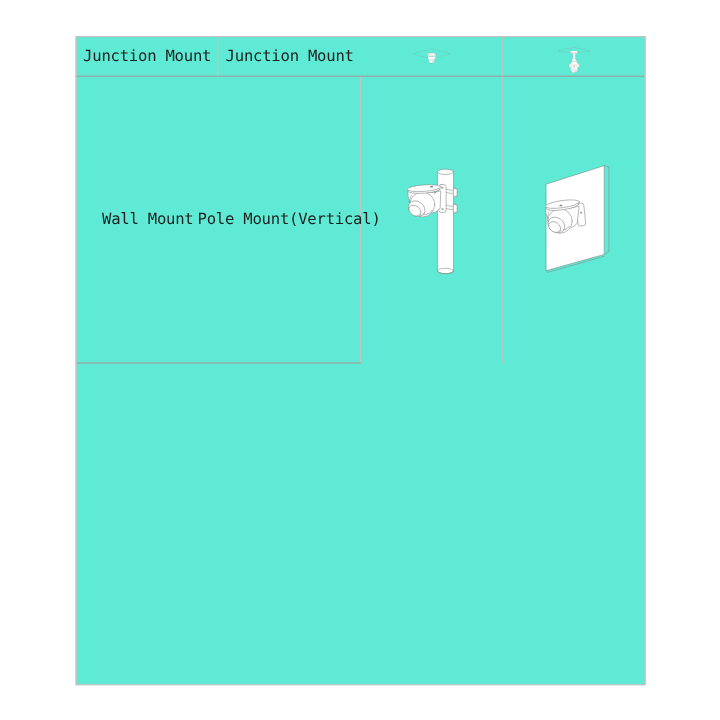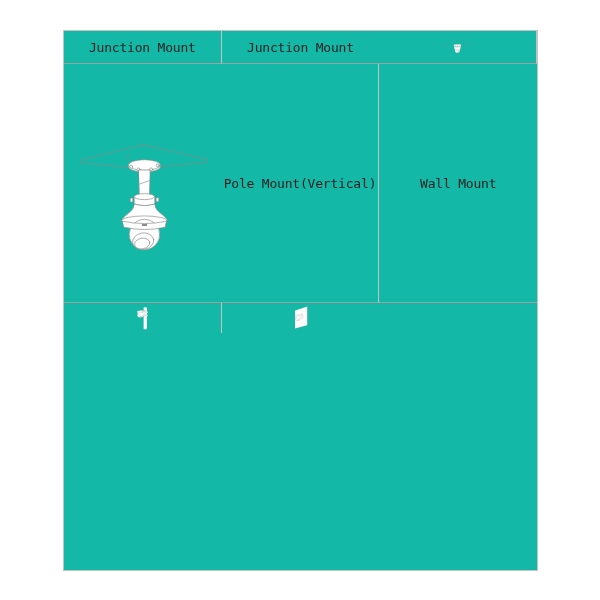--- a/index.html
+++ b/index.html
@@ -2,22 +2,22 @@
 <html><head>
 <meta charset="utf-8">
 <style>
   html,body{margin:0;padding:0;}
   body{
     width:600px;height:600px;background:#ffffff;position:relative;overflow:hidden;
     font-family:"DejaVu Sans Mono","Liberation Mono",monospace;
   }
   .mount-table{
     position:absolute;left:63px;top:30px;width:475px;height:541px;
-    display:grid;grid-template-columns:1fr 1fr 1fr;grid-template-rows:33px 239px 30px 239px;
-    border:1px solid #c2c2c2;box-sizing:border-box;background:#14b8a6;
+    display:grid;grid-template-columns:1fr 1fr 1fr 1fr;grid-template-rows:33px 239px 30px 239px;
+    border:1px solid #c2c2c2;box-sizing:border-box;background:#5eead4;
   }
   .cell{box-sizing:border-box;min-width:0;min-height:0;}
   .bR{border-right:1px solid #c2c2c2;}
   .bB{border-bottom:1px solid #a0a0a0;}
   .hdr{
     display:flex;align-items:center;justify-content:center;
     font-size:13px;color:#1f1f1f;letter-spacing:-0.2px;white-space:nowrap;
   }
   .art-cell{display:flex;align-items:stretch;justify-content:stretch;}
   .art-cell svg{width:100%;height:100%;display:block;}
@@ -94,25 +94,25 @@
       <ellipse class="f" cx="121" cy="176" rx="34" ry="7"></ellipse>
 
       <circle class="f" cx="121" cy="197" r="23"></circle>
       <path class="f" d="M88,177 Q121,184 154,177 L152,186 Q121,193 90,186 Z"></path>
       <rect class="dk" x="117" y="181" width="8" height="3" rx="1"></rect>
       <ellipse class="f" cx="119" cy="207" rx="16" ry="12.5" transform="rotate(-10 119 207)"></ellipse>
       <ellipse class="f" cx="117.5" cy="210.5" rx="11.5" ry="8" transform="rotate(-10 117.5 210.5)"></ellipse>
     </svg>
   </div>
 
+  <div class="cell hdr bB">
+    <span>Wall Mount</span>
+  </div>
   <div class="cell hdr bR bB">
     <span>Pole Mount(Vertical)</span>
-  </div>
-  <div class="cell hdr bB">
-    <span>Wall Mount</span>
   </div>
 
   <div class="cell art-cell bR">
     <svg class="art" viewBox="0 0 237 239">
 
       <path class="f" d="M128.5,38 L128.5,205 A13.5,4.5 0 0 0 155.5,205 L155.5,38"></path>
       <ellipse class="f" cx="142" cy="38" rx="13.5" ry="4.5"></ellipse>
       <ellipse cx="142" cy="205" rx="13.5" ry="4.5"></ellipse>
 
       <path d="M140,66 Q151,70.5 156.5,68.5"></path>

